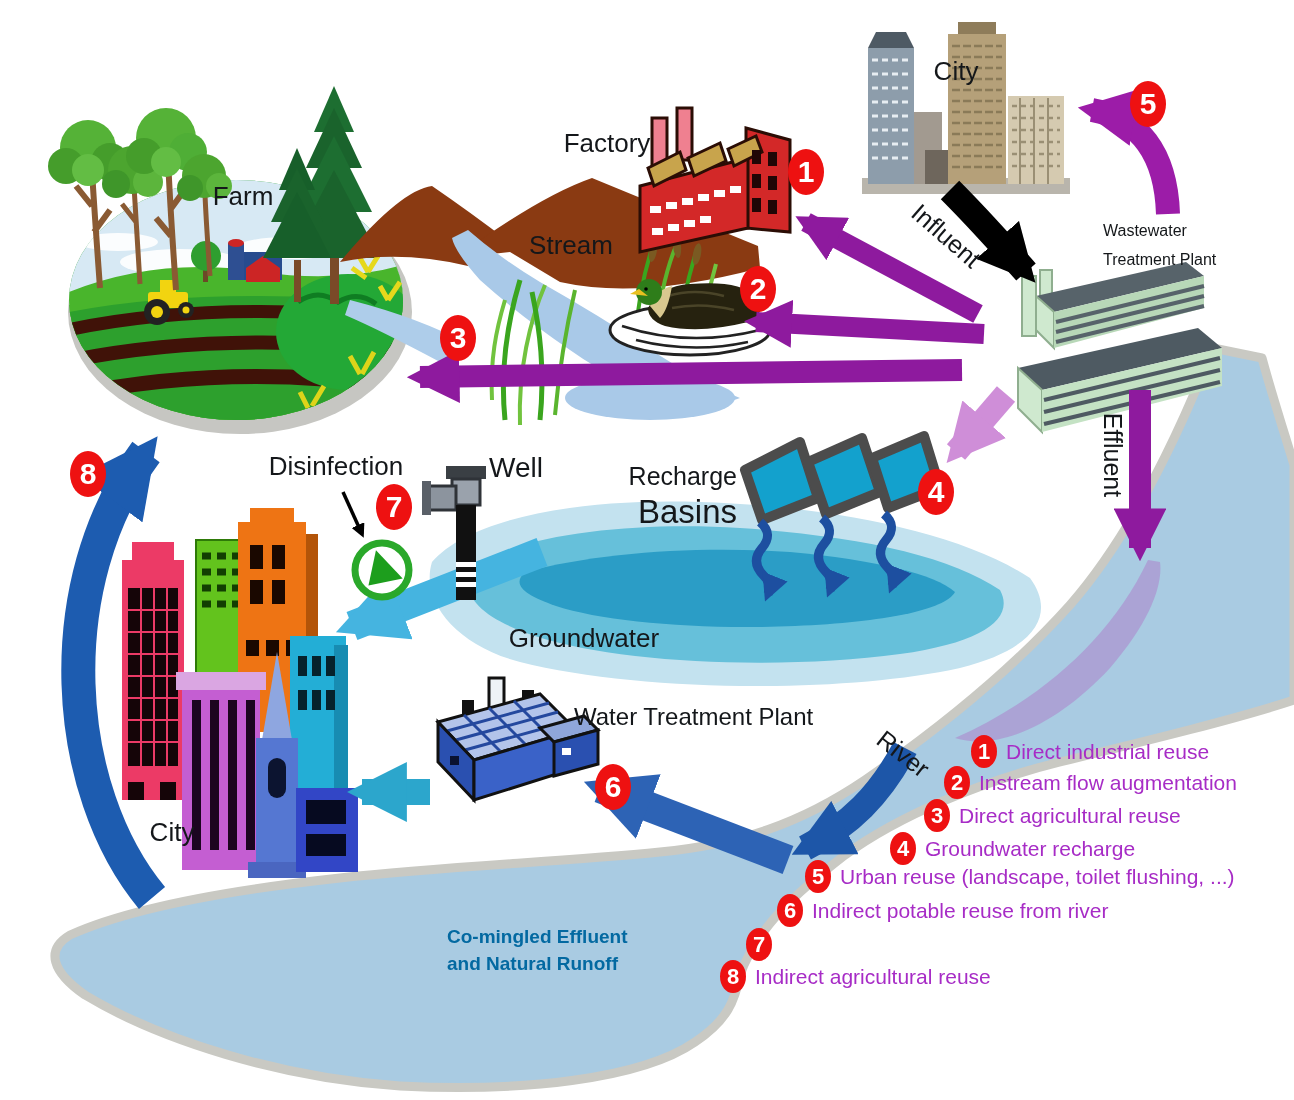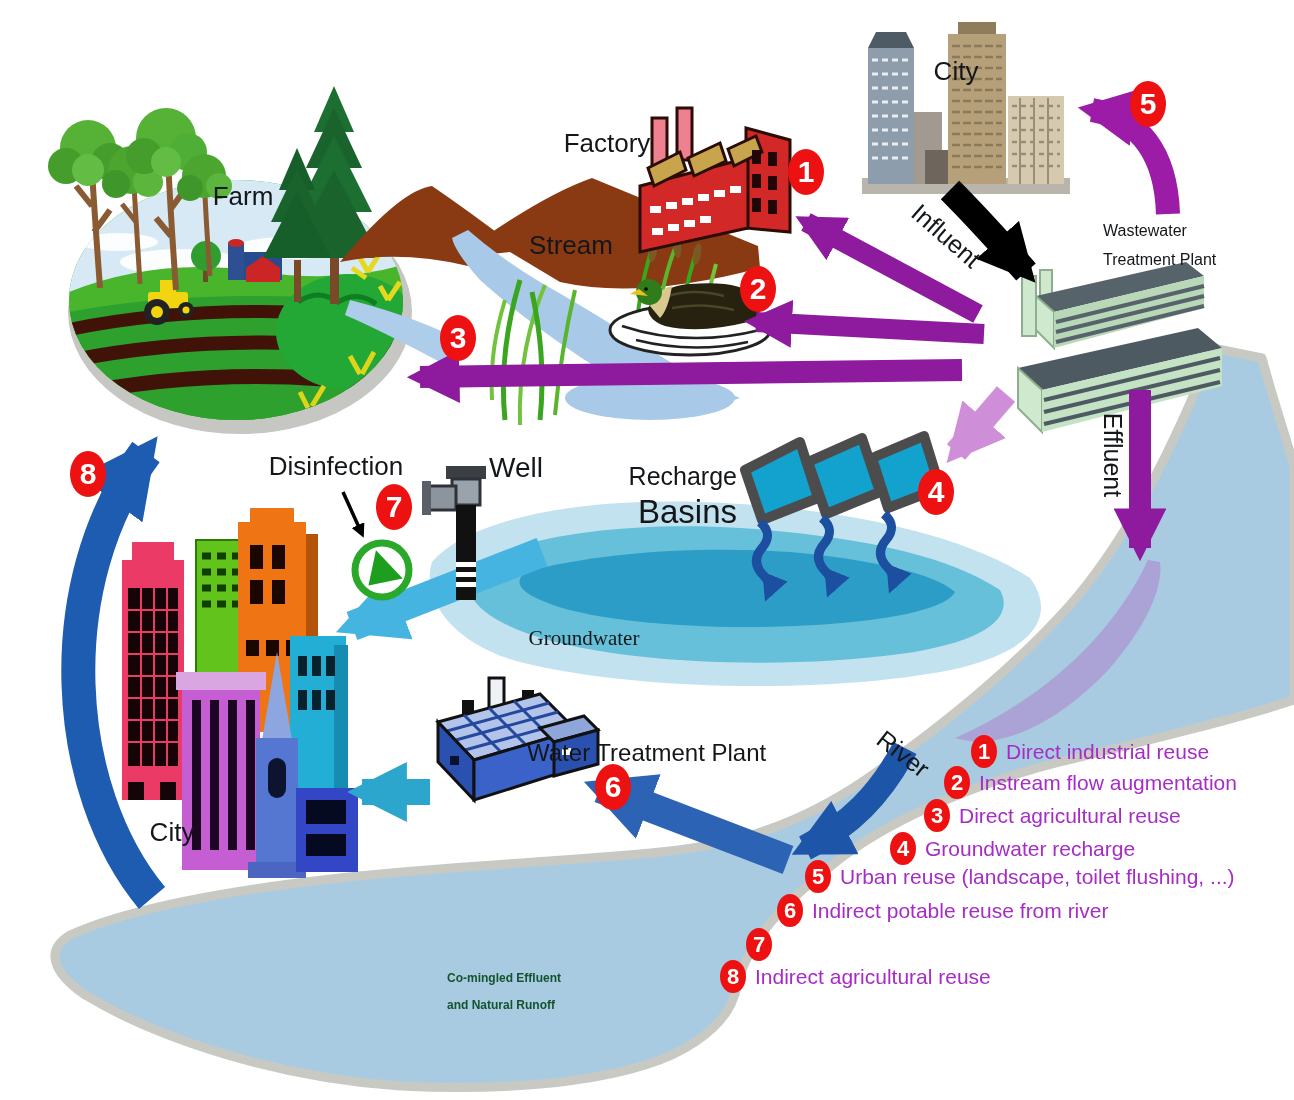--- a/index.html
+++ b/index.html
@@ -368,27 +368,27 @@
 <div class="L" style="left:571px;top:245px;font-size:26px;">Stream</div>
 <div class="L" style="left:956px;top:71px;font-size:26px;">City</div>
 <div class="L" style="left:946px;top:236px;font-size:25px;transform:translate(-50%,-50%) rotate(41deg);">Influent</div>
 <div class="Ll" style="left:1103px;top:245px;font-size:16px;line-height:29px;">
   <div>Wastewater</div>
   <div>Treatment Plant</div>
 </div>
 <div class="L" style="left:1112px;top:455px;font-size:25px;transform:translate(-50%,-50%) rotate(90deg);">Effluent</div>
 <div class="Lr" style="right:557px;top:476px;font-size:25px;">Recharge</div>
 <div class="Lr" style="right:557px;top:512px;font-size:33px;">Basins</div>
-<div class="L" style="left:584px;top:638px;font-size:21px;font-family:Liberation Serif, serif;">Groundwater</div>
+<div class="L" style="left:584px;top:638px;font-size:26px;">Groundwater</div>
 <div class="L" style="left:336px;top:466px;font-size:26px;">Disinfection</div>
 <div class="L" style="left:470px;top:468px;font-size:28px;margin-left:46px;">Well</div>
 <div class="L" style="left:172px;top:832px;font-size:26px;">City</div>
-<div class="Ll" style="left:527px;top:717px;font-size:24px;margin-top:36px;">Water Treatment Plant</div>
+<div class="Ll" style="left:574px;top:717px;font-size:24px;">Water Treatment Plant</div>
 <div class="L" style="left:903px;top:754px;font-size:25px;transform:translate(-50%,-50%) rotate(38deg);">River</div>
-<div class="Ll" style="left:447px;top:992px;font-size:12px;line-height:27px;font-weight:bold;color:#14532d;">
+<div class="Ll" style="left:447px;top:950px;font-size:19px;line-height:27px;font-weight:bold;color:#0369a1;">
   <div>Co-mingled Effluent</div>
   <div>and Natural Runoff</div>
 </div>
 
 <div class="bdg" style="left:806px;top:172px;">1</div>
 <div class="bdg" style="left:758px;top:289px;">2</div>
 <div class="bdg" style="left:458px;top:338px;">3</div>
 <div class="bdg" style="left:936px;top:492px;">4</div>
 <div class="bdg" style="left:1148px;top:104px;">5</div>
 <div class="bdg" style="left:613px;top:787px;">6</div>

